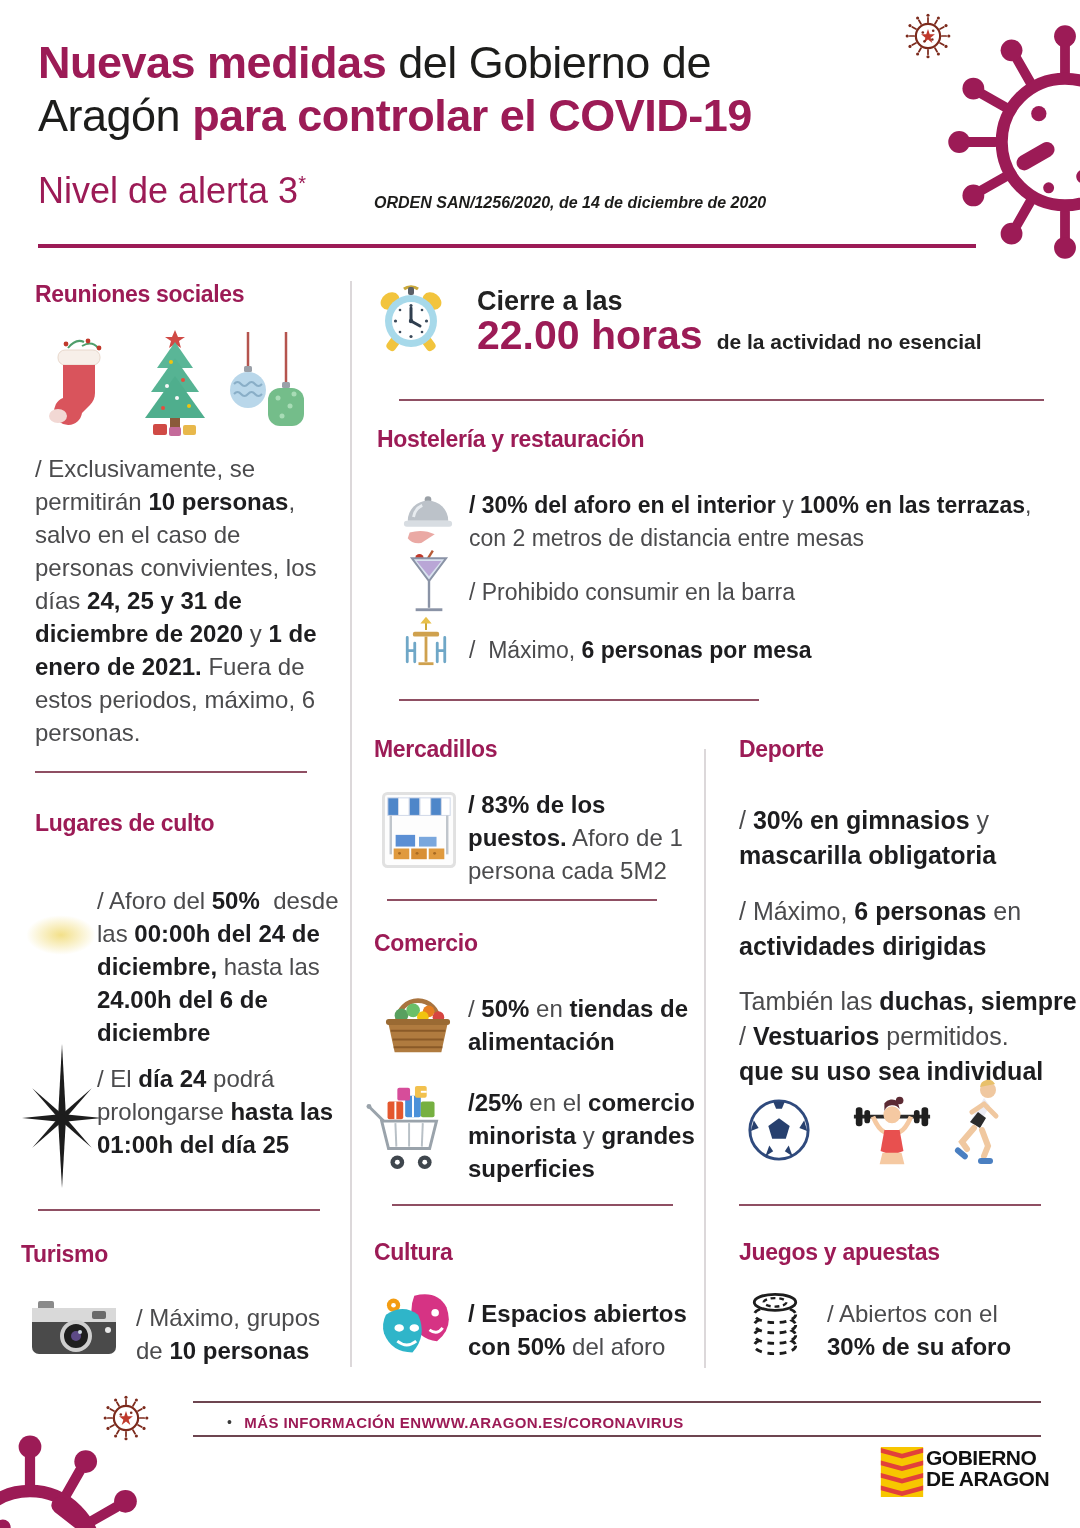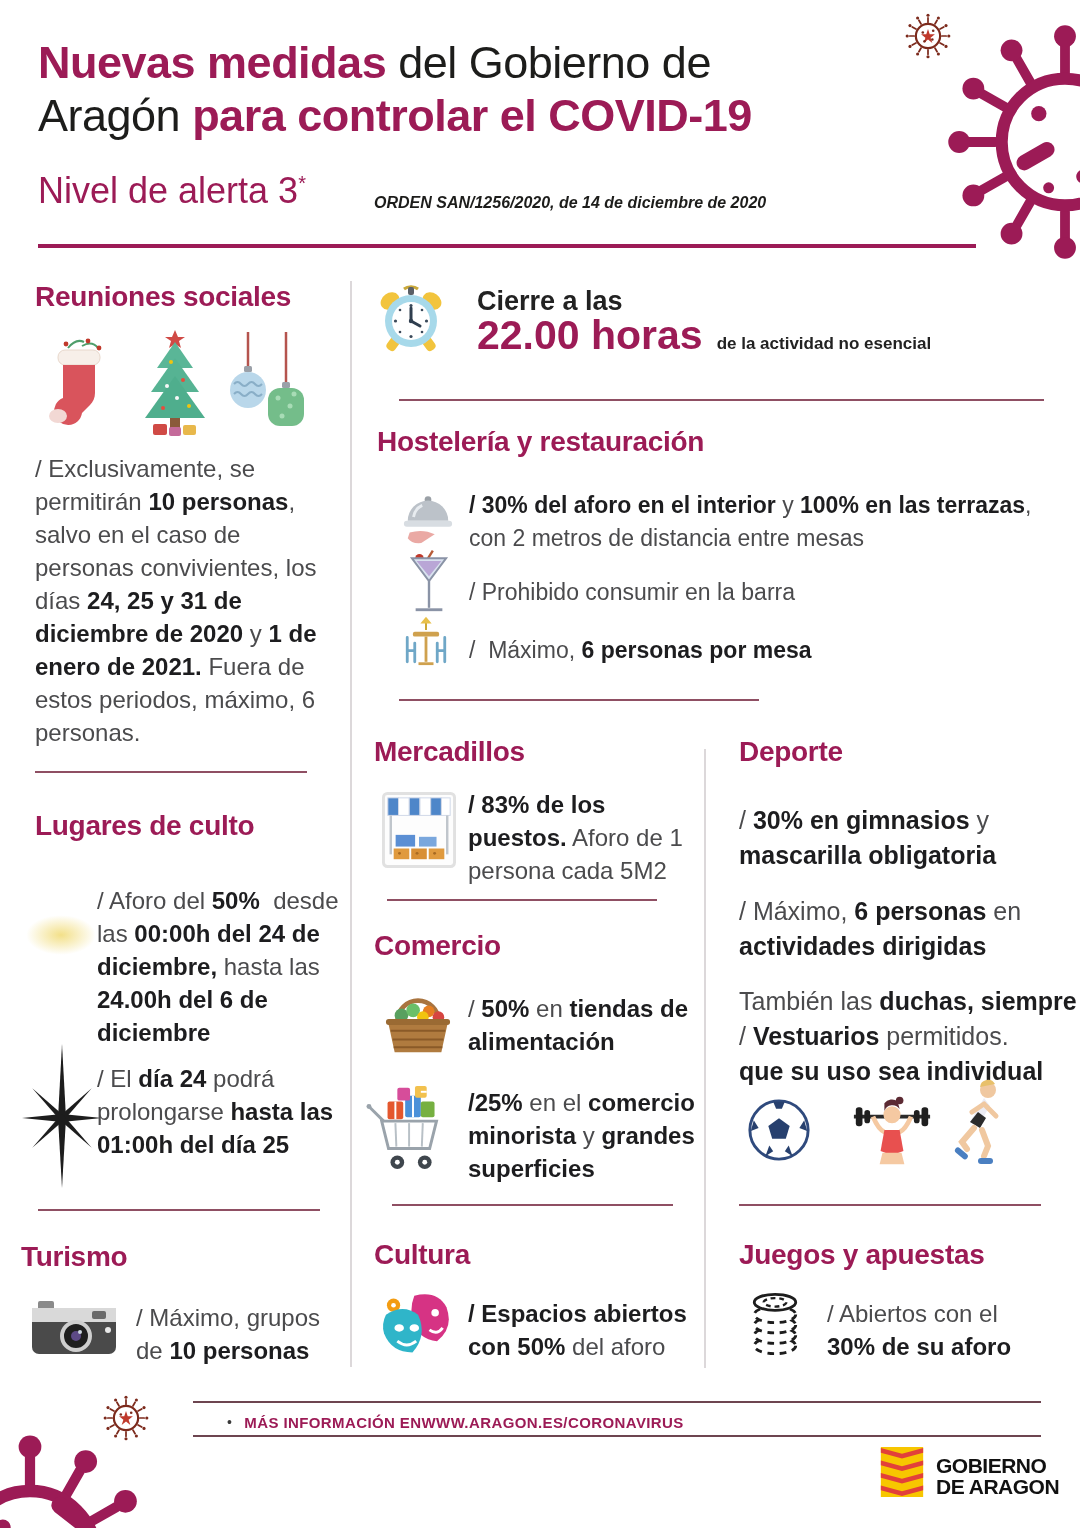--- a/index.html
+++ b/index.html
@@ -3,47 +3,47 @@
 <meta charset="utf-8">
 <style>
   :root{
     --accent:#9C1B56; --text:#4B4B4D; --text_bold:#1D1D1F;
     --divider:#8F4F63; --divider_light:#DCD8DA; --footer_line:#6D4550;
   }
   *{box-sizing:border-box}
   body{margin:0;background:#e9e9e9;font-family:"Liberation Sans","DejaVu Sans",sans-serif}
   #page{position:relative;width:1080px;height:1528px;background:#ffffff;overflow:hidden;margin:0 auto}
   .abs{position:absolute}
-  .sec-title{font-size:28px;font-weight:800;color:var(--accent);letter-spacing:-.3px;white-space:nowrap}
+  .sec-title{font-size:23px;font-weight:800;color:var(--accent);letter-spacing:-.3px;white-space:nowrap}
   .txt{font-size:24px;line-height:33px;color:var(--text)}
   .txt .line{white-space:pre}
   .seg{color:inherit}
   .seg.b{font-weight:800;color:var(--text_bold)}
   .seg.m{font-weight:800;color:var(--accent)}
   .seg.k{font-weight:400;color:#1D1D1B}
   .h1{font-size:45px;line-height:53px;letter-spacing:-.5px;white-space:nowrap}
   .h1 .seg.m{letter-spacing:-.5px}
   .alert{font-size:36px;font-weight:400;color:var(--accent);white-space:nowrap}
   .alert sup{font-size:20px}
   .orden{font-size:16px;font-style:italic;font-weight:700;color:#1D1D1B;white-space:nowrap}
   .hr{height:2px;background:var(--divider)}
   .hr-thick{height:4px;background:var(--accent)}
   .vr{width:2px;background:var(--divider_light)}
   .closure-intro{font-size:27px;font-weight:800;color:#222;white-space:nowrap}
   .closure-row{display:flex;align-items:baseline;white-space:nowrap}
   .closure-time{font-size:41px;font-weight:800;color:var(--accent)}
-  .closure-suffix{font-size:17px;font-weight:800;color:#222;margin-left:14px}
+  .closure-suffix{font-size:21px;font-weight:800;color:#222;margin-left:14px}
   .deporte-txt{font-size:25px;line-height:35px}
   .host-txt{font-size:23px}
   .footer-info{font-size:15px;letter-spacing:.4px;color:var(--accent);white-space:nowrap;display:flex;align-items:center}
   .footer-info .bullet{color:#3a3a3a;margin-right:12px;font-size:14px}
   .footer-info .pre{font-weight:600}
   .footer-info .url{font-weight:700}
   .footer-hr{height:2px;background:var(--footer_line)}
-  .logo{display:flex;align-items:flex-end;gap:12px}
+  .logo{display:flex;align-items:flex-start;gap:2px}
   .logo-text{font-size:21px;line-height:21px;font-weight:800;color:#111;letter-spacing:-.5px;white-space:nowrap}
   .glow{background:radial-gradient(ellipse at center,rgba(242,222,130,.95),rgba(242,222,130,0) 70%)}
 </style>
 </head>
 <body>
 
 <div id="page">
 
   <div class="abs h1" style="left:38px;top:36px">
     <div><span class="seg m">Nuevas medidas</span><span class="seg k"> del Gobierno de</span></div>

